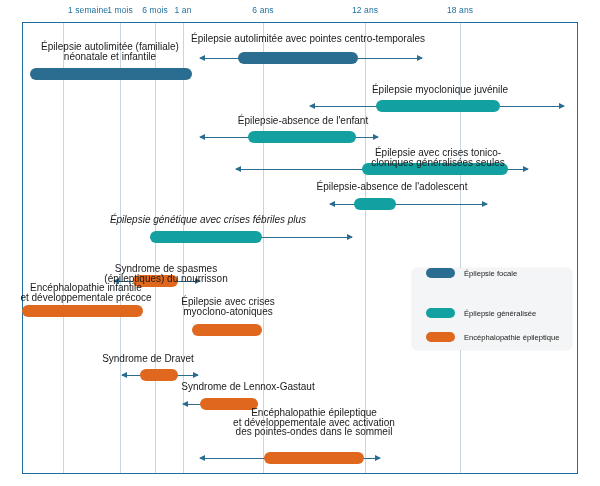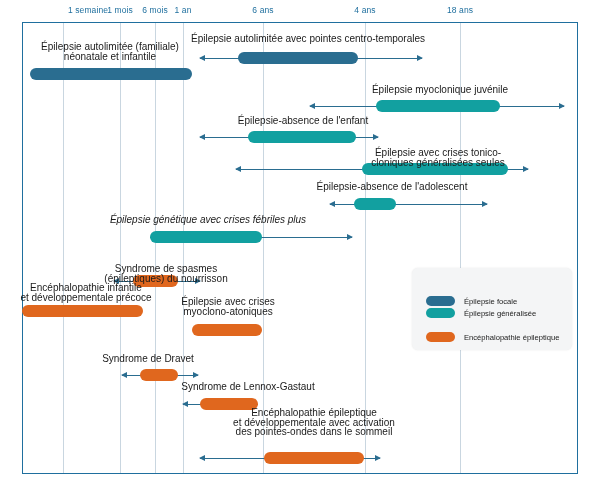--- a/index.html
+++ b/index.html
@@ -59,21 +59,21 @@
 <body>
 
 <div id="chart">
 
   <div id="axis-labels">
       <div class="axis-label" style="left: 48px; margin-left: 40px;">1 semaine</div>
       <div class="axis-label" style="left: 120px;">1 mois</div>
       <div class="axis-label" style="left: 155px;">6 mois</div>
       <div class="axis-label" style="left: 183px;">1 an</div>
       <div class="axis-label" style="left: 263px;">6 ans</div>
-      <div class="axis-label" style="left: 365px;">4 ans</div>
+      <div class="axis-label" style="left: 365px;">12 ans</div>
       <div class="axis-label" style="left: 460px;">18 ans</div>
     </div>
 
   <div class="plot-frame">
     <div id="gridlines">
         <div class="gridline" style="left: 40px;"></div>
         <div class="gridline" style="left: 97px;"></div>
         <div class="gridline" style="left: 132px;"></div>
         <div class="gridline" style="left: 160px;"></div>
         <div class="gridline" style="left: 240px;"></div>
@@ -140,21 +140,21 @@
       <div class="arrow left" style="left: 199px; top: 454.5px;"></div>
       <div class="arrow right" style="left: 375px; top: 454.5px;"></div>
       <div class="bar enc" style="left: 264px; width: 100px; top: 452px;"></div>
       <div class="lbl" style="left: 314px; top: 408px;">Encéphalopathie épileptique
 et développementale avec activation
 des pointes-ondes dans le sommeil</div>
     </div>
 
   <div class="legend">
     <div id="legend-rows">
-        <div class="legend-row" style="top: 28px;">
+        <div class="legend-row" style="top: 0;">
           <span class="legend-swatch" style="background: rgb(42, 109, 144);"></span>
           <span class="legend-text">Épilepsie focale</span>
         </div>
         <div class="legend-row" style="top: 40px;">
           <span class="legend-swatch" style="background: rgb(18, 160, 160);"></span>
           <span class="legend-text">Épilepsie généralisée</span>
         </div>
         <div class="legend-row" style="top: 64px;">
           <span class="legend-swatch" style="background: rgb(224, 103, 30);"></span>
           <span class="legend-text">Encéphalopathie épileptique</span>

